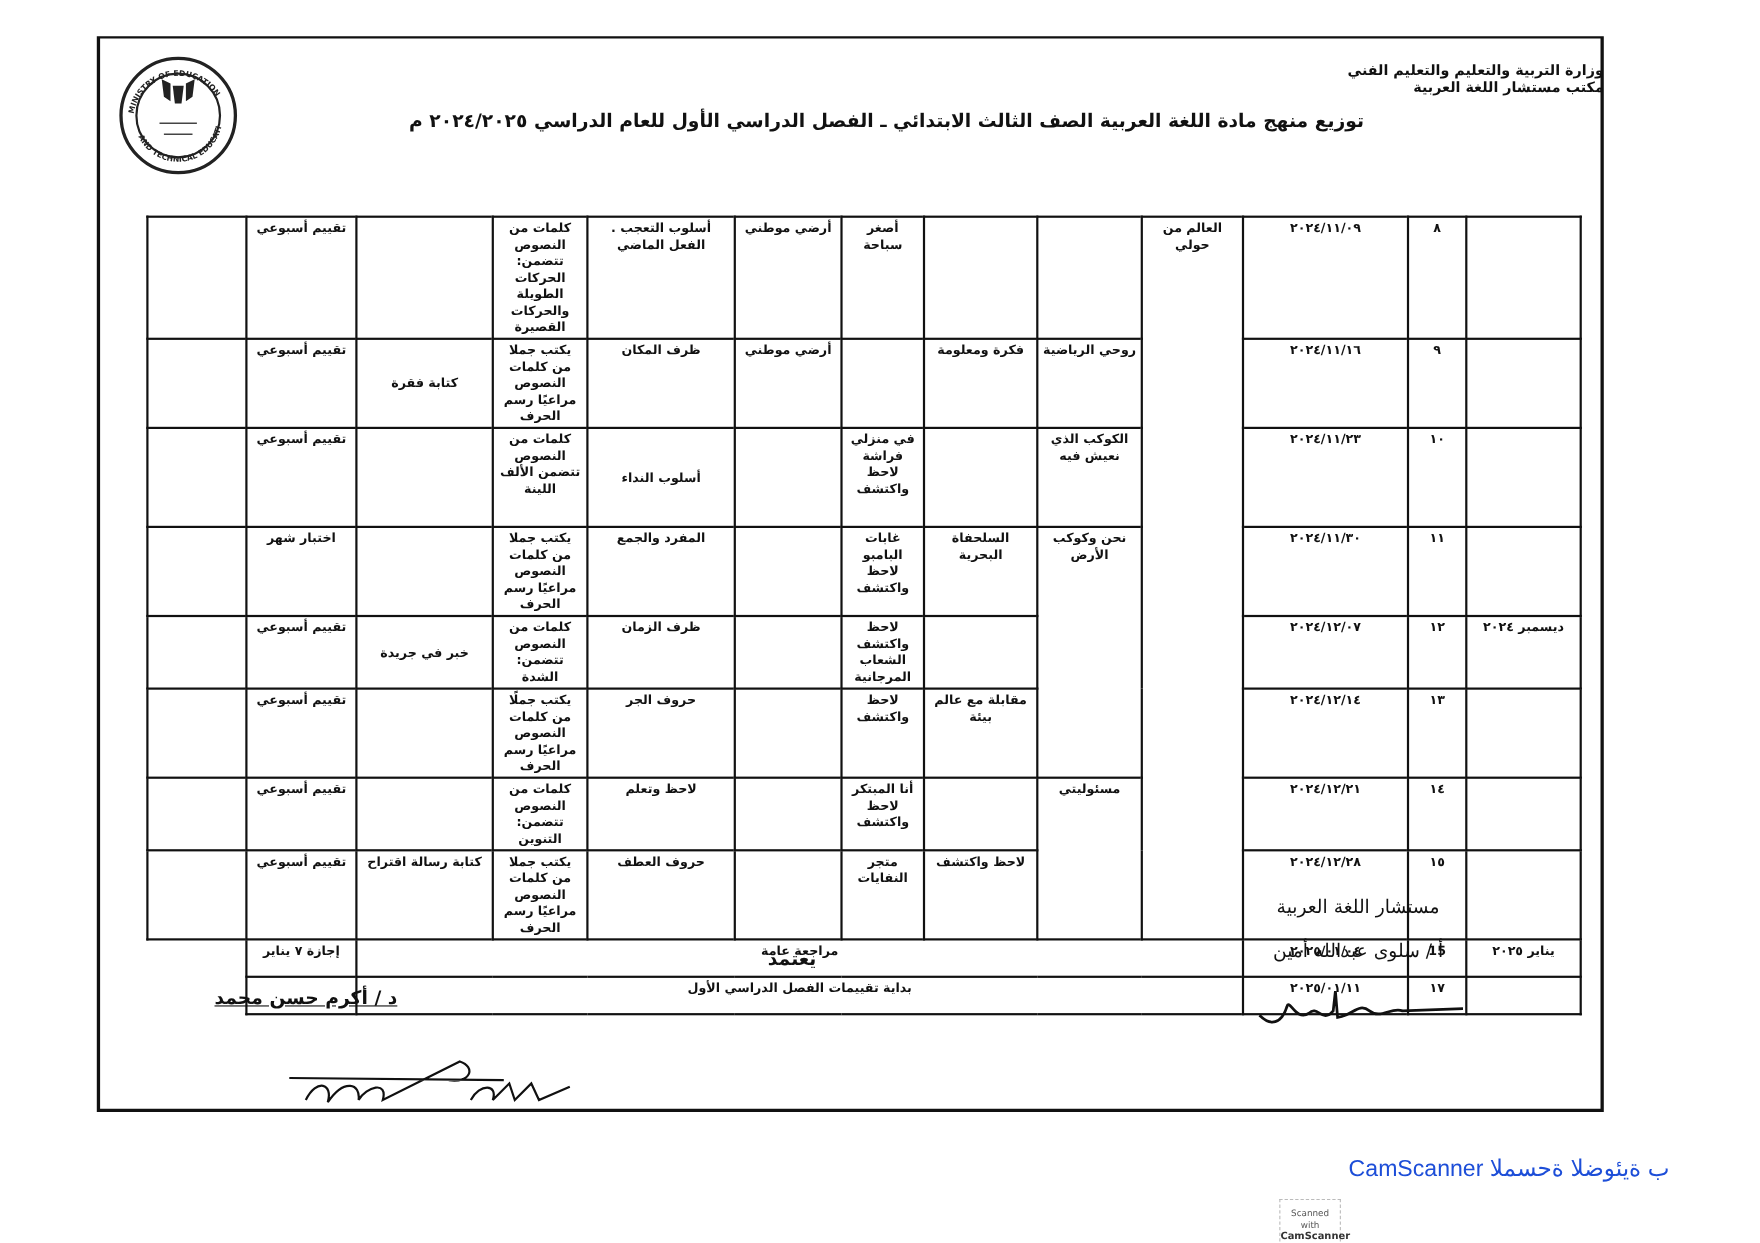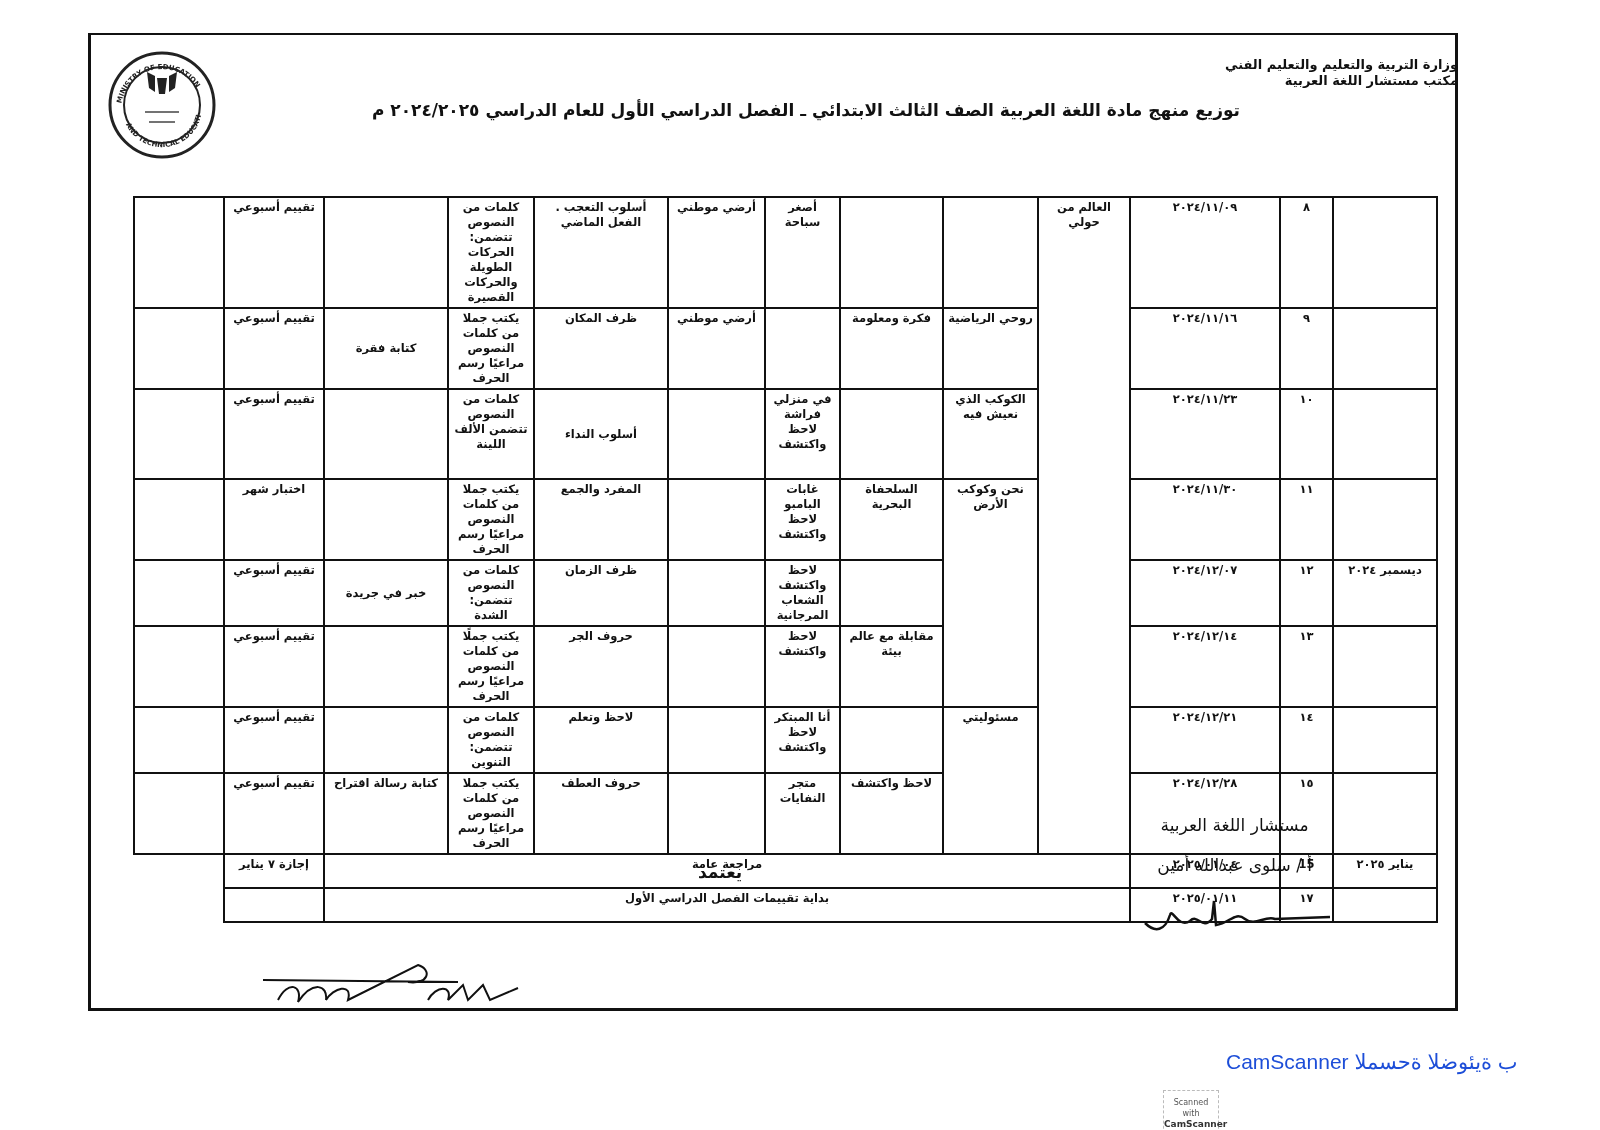--- a/index.html
+++ b/index.html
@@ -210,20 +210,21 @@
   <div class="role">مستشار اللغة العربية</div>
   <div class="name">أ / سلوى عبدالله أمين</div>
 </div>
 <svg class="sign-svg" style="left:1140px;top:893px" width="200" height="50">
   <path d="M5 30 C15 40, 25 38, 30 22 C32 14, 38 36, 50 28 C58 20, 62 38, 72 26 L74 8 L76 32 C90 30, 95 18, 105 26 C115 34, 125 22, 135 26 L190 24" fill="none" stroke="#111" stroke-width="2.5"></path>
 </svg>
 
 <div class="approve">يعتمد</div>
 
 <div class="sig-left">
+  <div class="name">د / أكرم حسن محمد</div>
 </div>
 <svg class="sign-svg" style="left:258px;top:960px" width="270" height="55">
   <path d="M5 20 L200 22 M20 40 C30 20, 45 25, 40 42 C55 20, 70 25, 68 40 C75 28, 95 22, 90 40 L160 5 C175 10, 170 25, 150 22 M170 40 C178 25, 195 25, 190 40 L205 25 L210 40 L225 25 L232 40 L260 28" fill="none" stroke="#111" stroke-width="2"></path>
 </svg>
 
 <div class="cs-badge">
   <span>Scanned with</span>
   <b>CamScanner</b>
 </div>
 <div class="cs-text">CamScanner ب ةيئوضلا ةحسملا</div>

